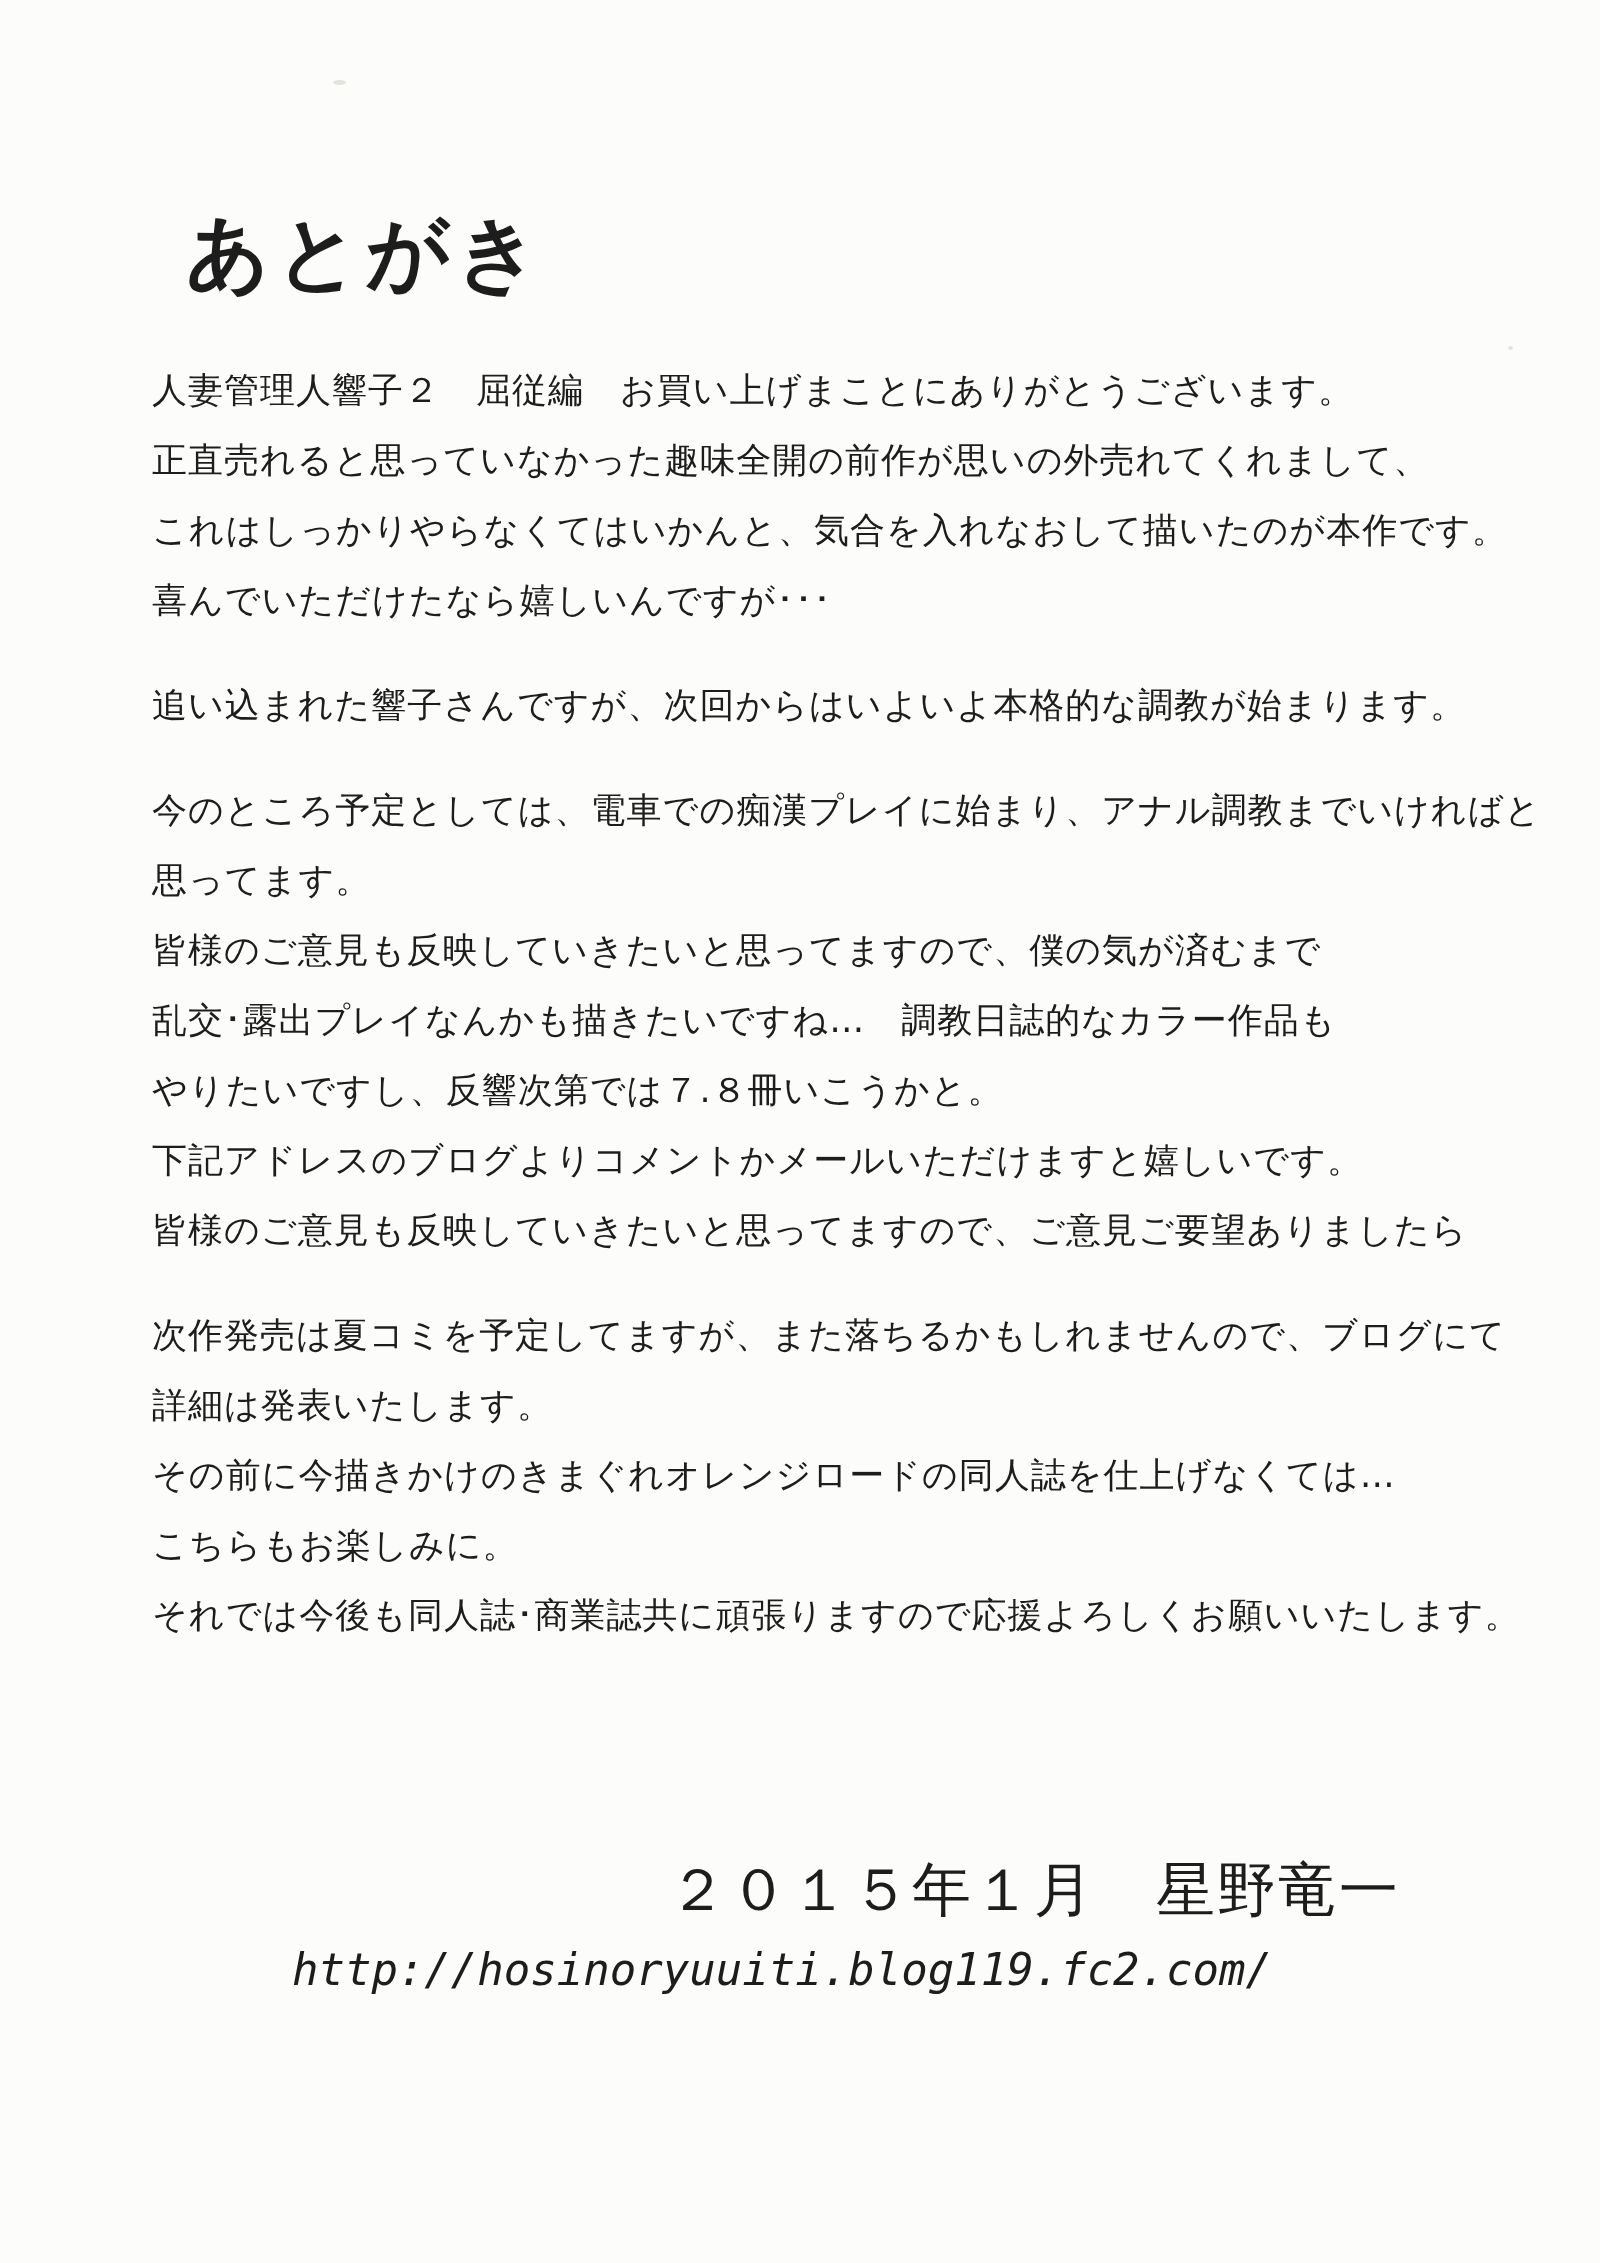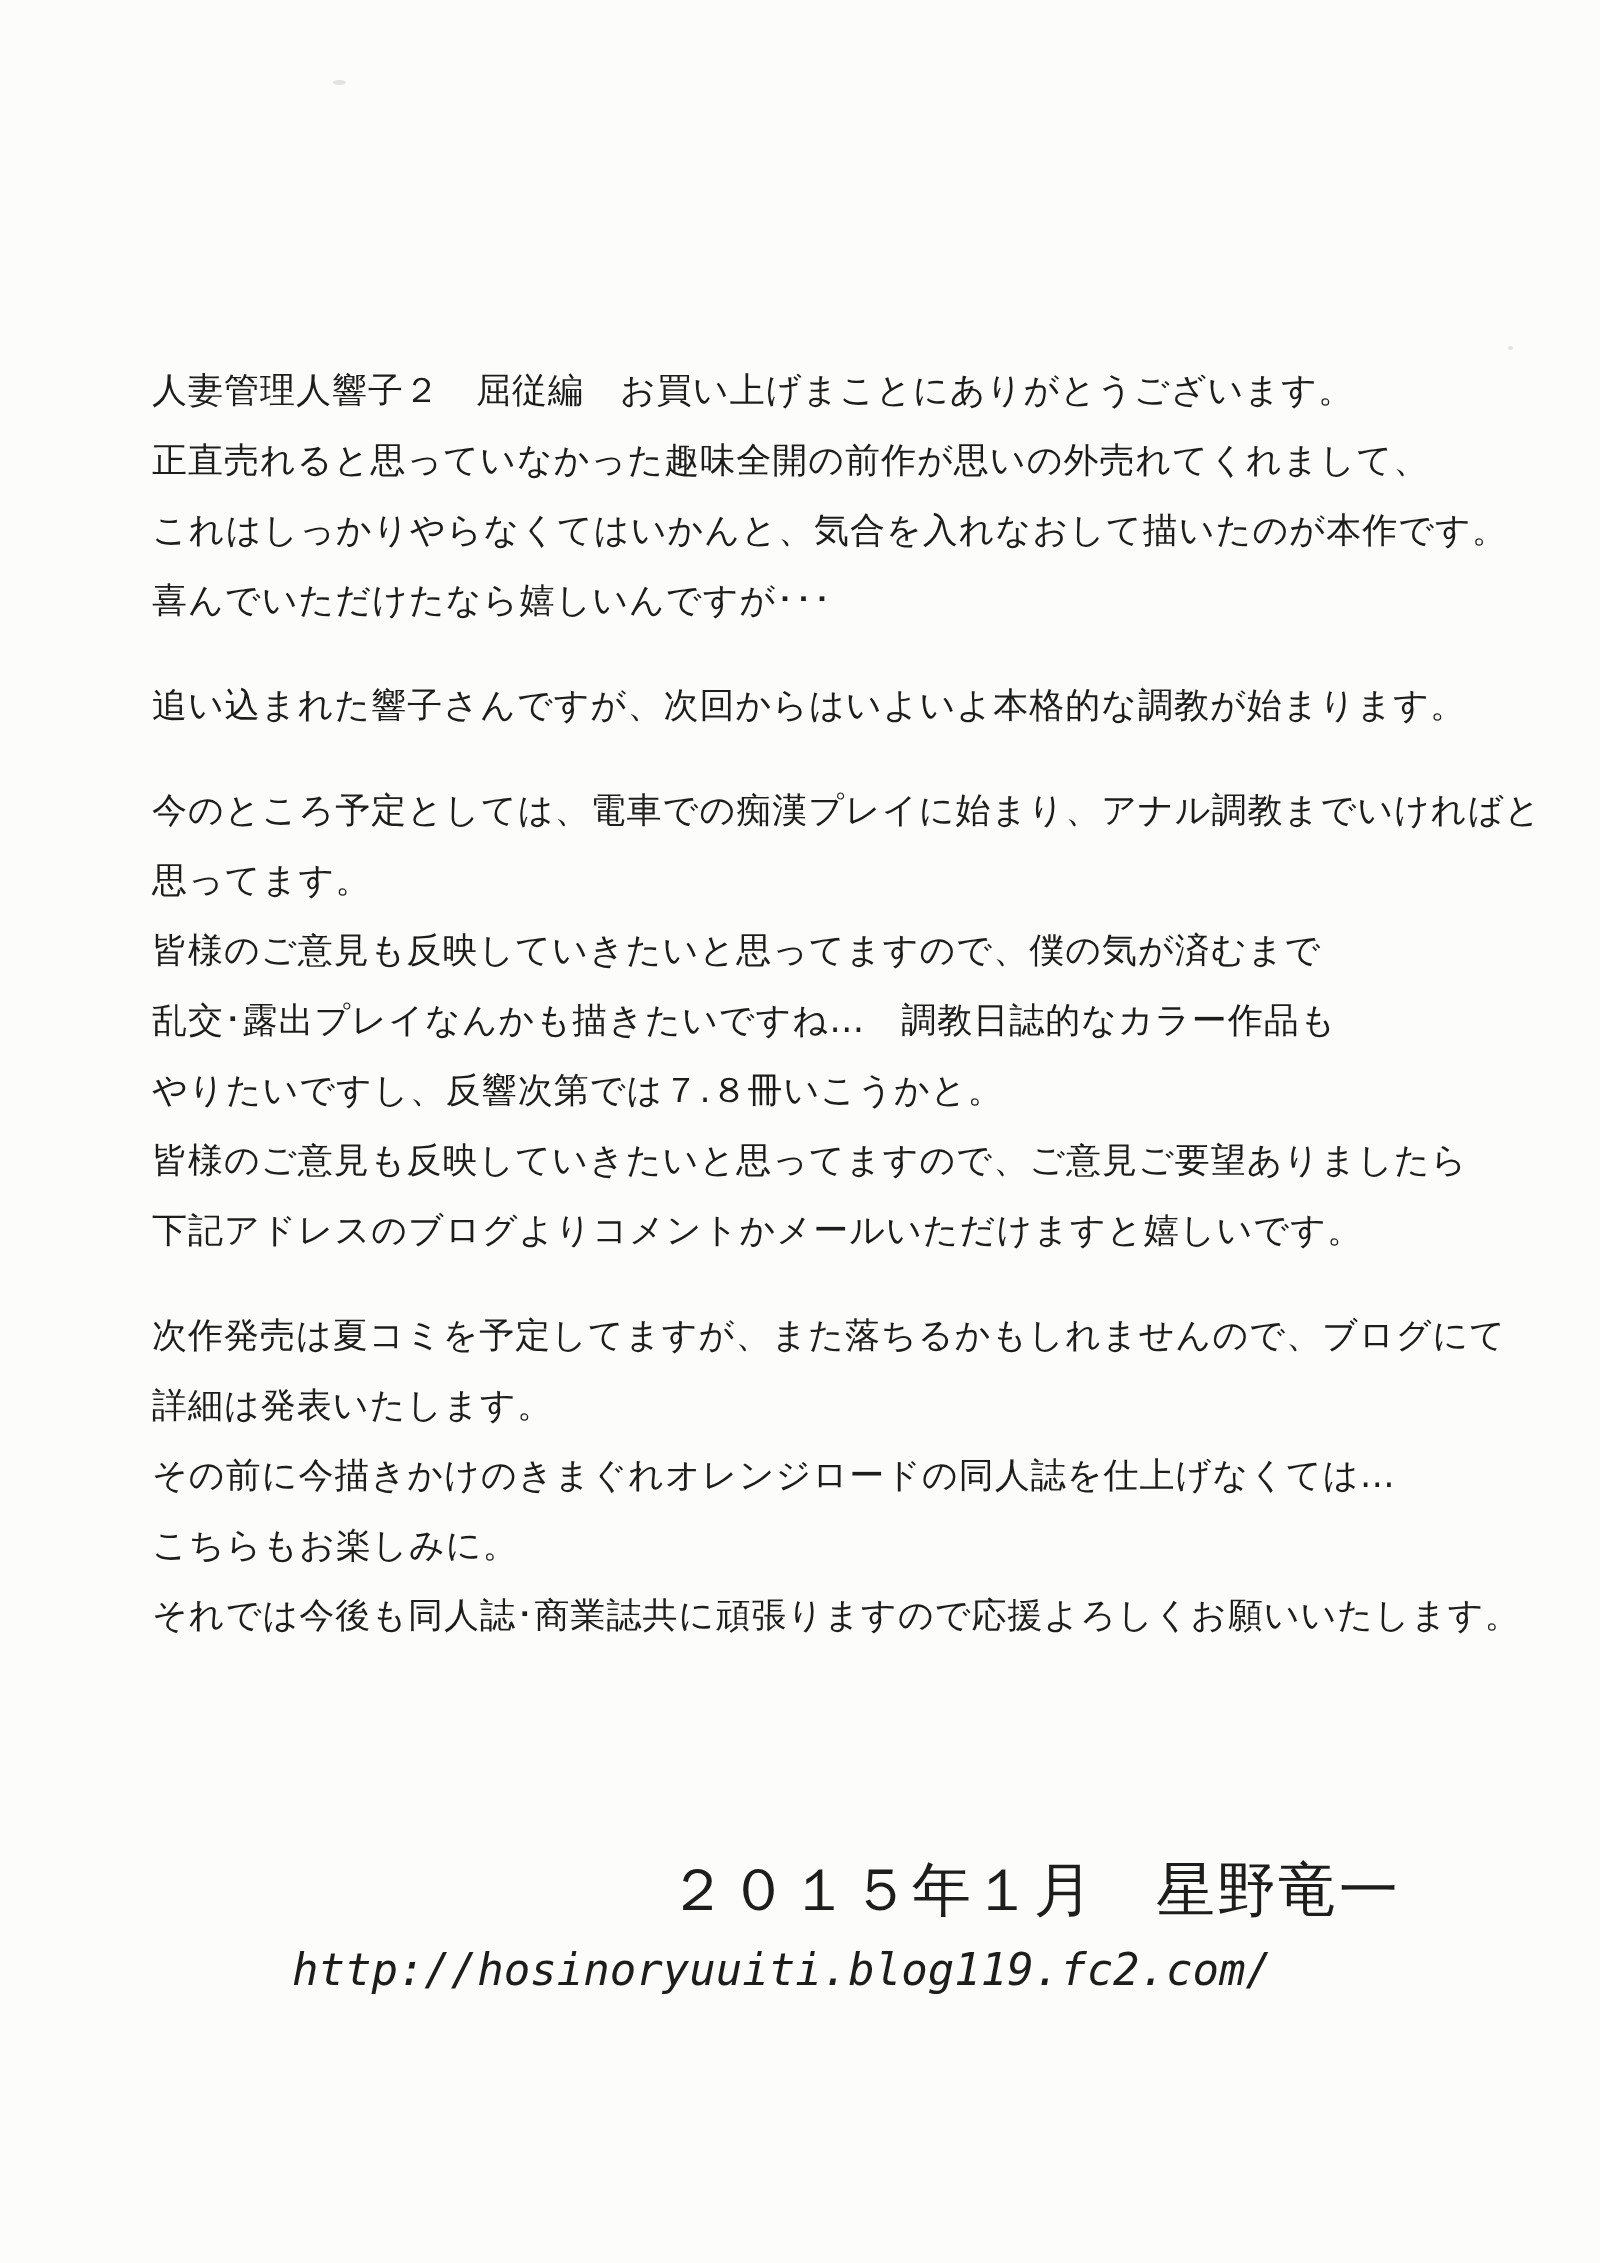--- a/index.html
+++ b/index.html
@@ -86,39 +86,40 @@
   .speck-1 { left: 333px; top: 80px;  width: 13px; height: 5px; }
   .speck-2 { left: 1508px; top: 346px; width: 5px;  height: 4px; }
 </style>
 </head>
 <body>
 
 <main class="page">
   <div class="speck speck-1"></div>
   <div class="speck speck-2"></div>
 
+  <h1 class="title">あとがき</h1>
 
   <section class="content" id="content">
       <div class="paragraph">
         <div class="line">人妻管理人響子２　屈従編　お買い上げまことにありがとうございます。</div>
         <div class="line">正直売れると思っていなかった趣味全開の前作が思いの外売れてくれまして、</div>
         <div class="line">これはしっかりやらなくてはいかんと、気合を入れなおして描いたのが本作です。</div>
         <div class="line">喜んでいただけたなら嬉しいんですが･･･</div>
       </div>
       <div class="paragraph">
         <div class="line">追い込まれた響子さんですが、次回からはいよいよ本格的な調教が始まります。</div>
       </div>
       <div class="paragraph">
         <div class="line">今のところ予定としては、電車での痴漢プレイに始まり、アナル調教までいければと</div>
         <div class="line">思ってます。</div>
         <div class="line">皆様のご意見も反映していきたいと思ってますので、僕の気が済むまで</div>
         <div class="line">乱交･露出プレイなんかも描きたいですね…　調教日誌的なカラー作品も</div>
         <div class="line">やりたいですし、反響次第では７.８冊いこうかと。</div>
+        <div class="line">下記アドレスのブログよりコメントかメールいただけますと嬉しいです。</div>
         <div class="line">皆様のご意見も反映していきたいと思ってますので、ご意見ご要望ありましたら</div>
-        <div class="line">下記アドレスのブログよりコメントかメールいただけますと嬉しいです。</div>
       </div>
       <div class="paragraph">
         <div class="line">次作発売は夏コミを予定してますが、また落ちるかもしれませんので、ブログにて</div>
         <div class="line">詳細は発表いたします。</div>
         <div class="line">その前に今描きかけのきまぐれオレンジロードの同人誌を仕上げなくては…</div>
         <div class="line">こちらもお楽しみに。</div>
         <div class="line">それでは今後も同人誌･商業誌共に頑張りますので応援よろしくお願いいたします。</div>
       </div>
     </section>
 

